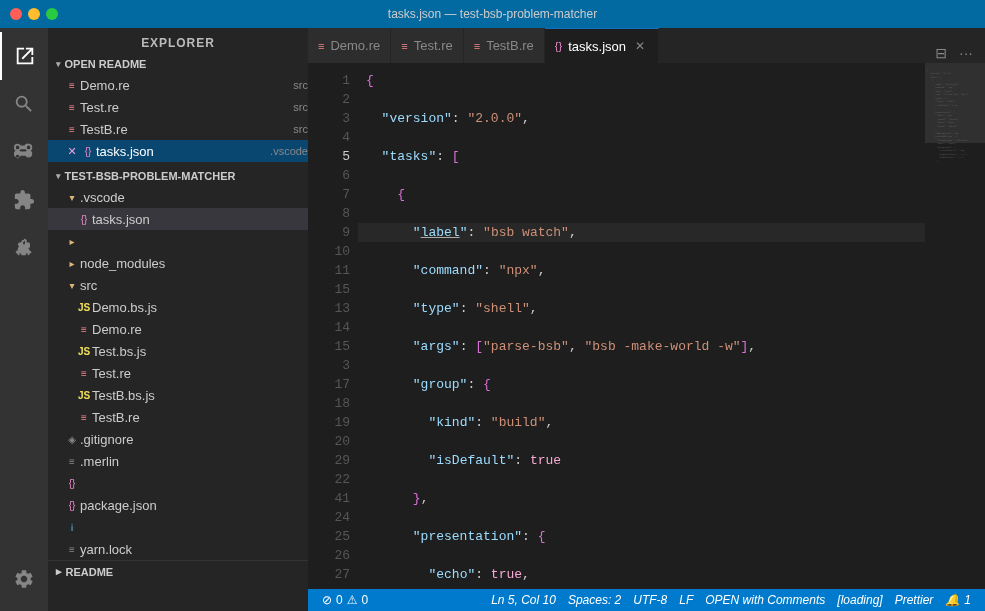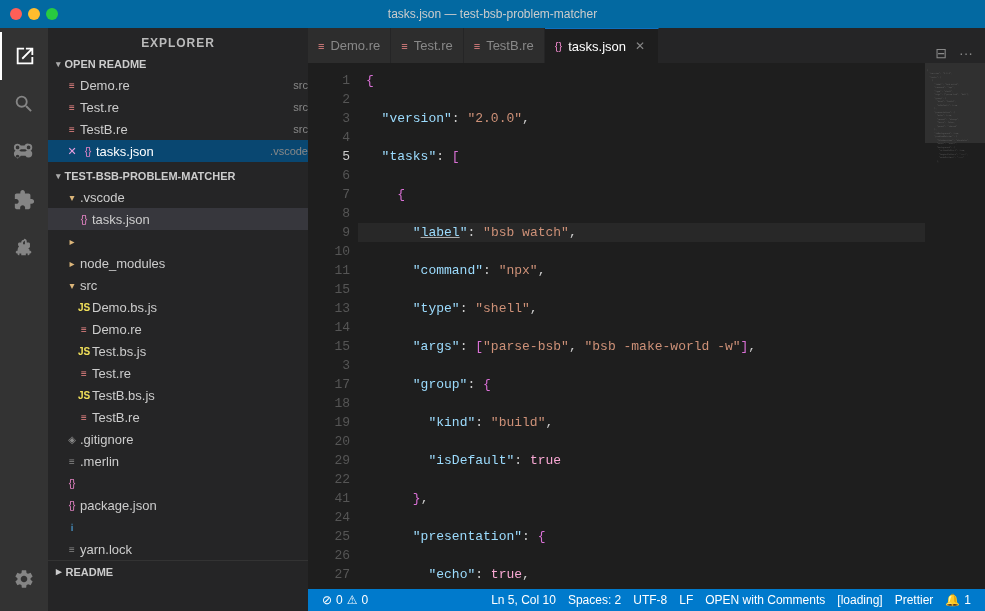--- a/index.html
+++ b/index.html
@@ -289,20 +289,21 @@
       padding: 0 6px;
       height: 22px;
       gap: 4px;
       cursor: pointer;
       white-space: nowrap;
     }
     .status-right {
       margin-left: auto;
       display: flex;
       align-items: center;
+      font-style: italic;
     }
 
     
     .outline-section {
       border-top: 1px solid #333;
       padding: 4px 8px;
       font-size: 11px;
       font-weight: 700;
       color: #ccc;
       display: flex;

